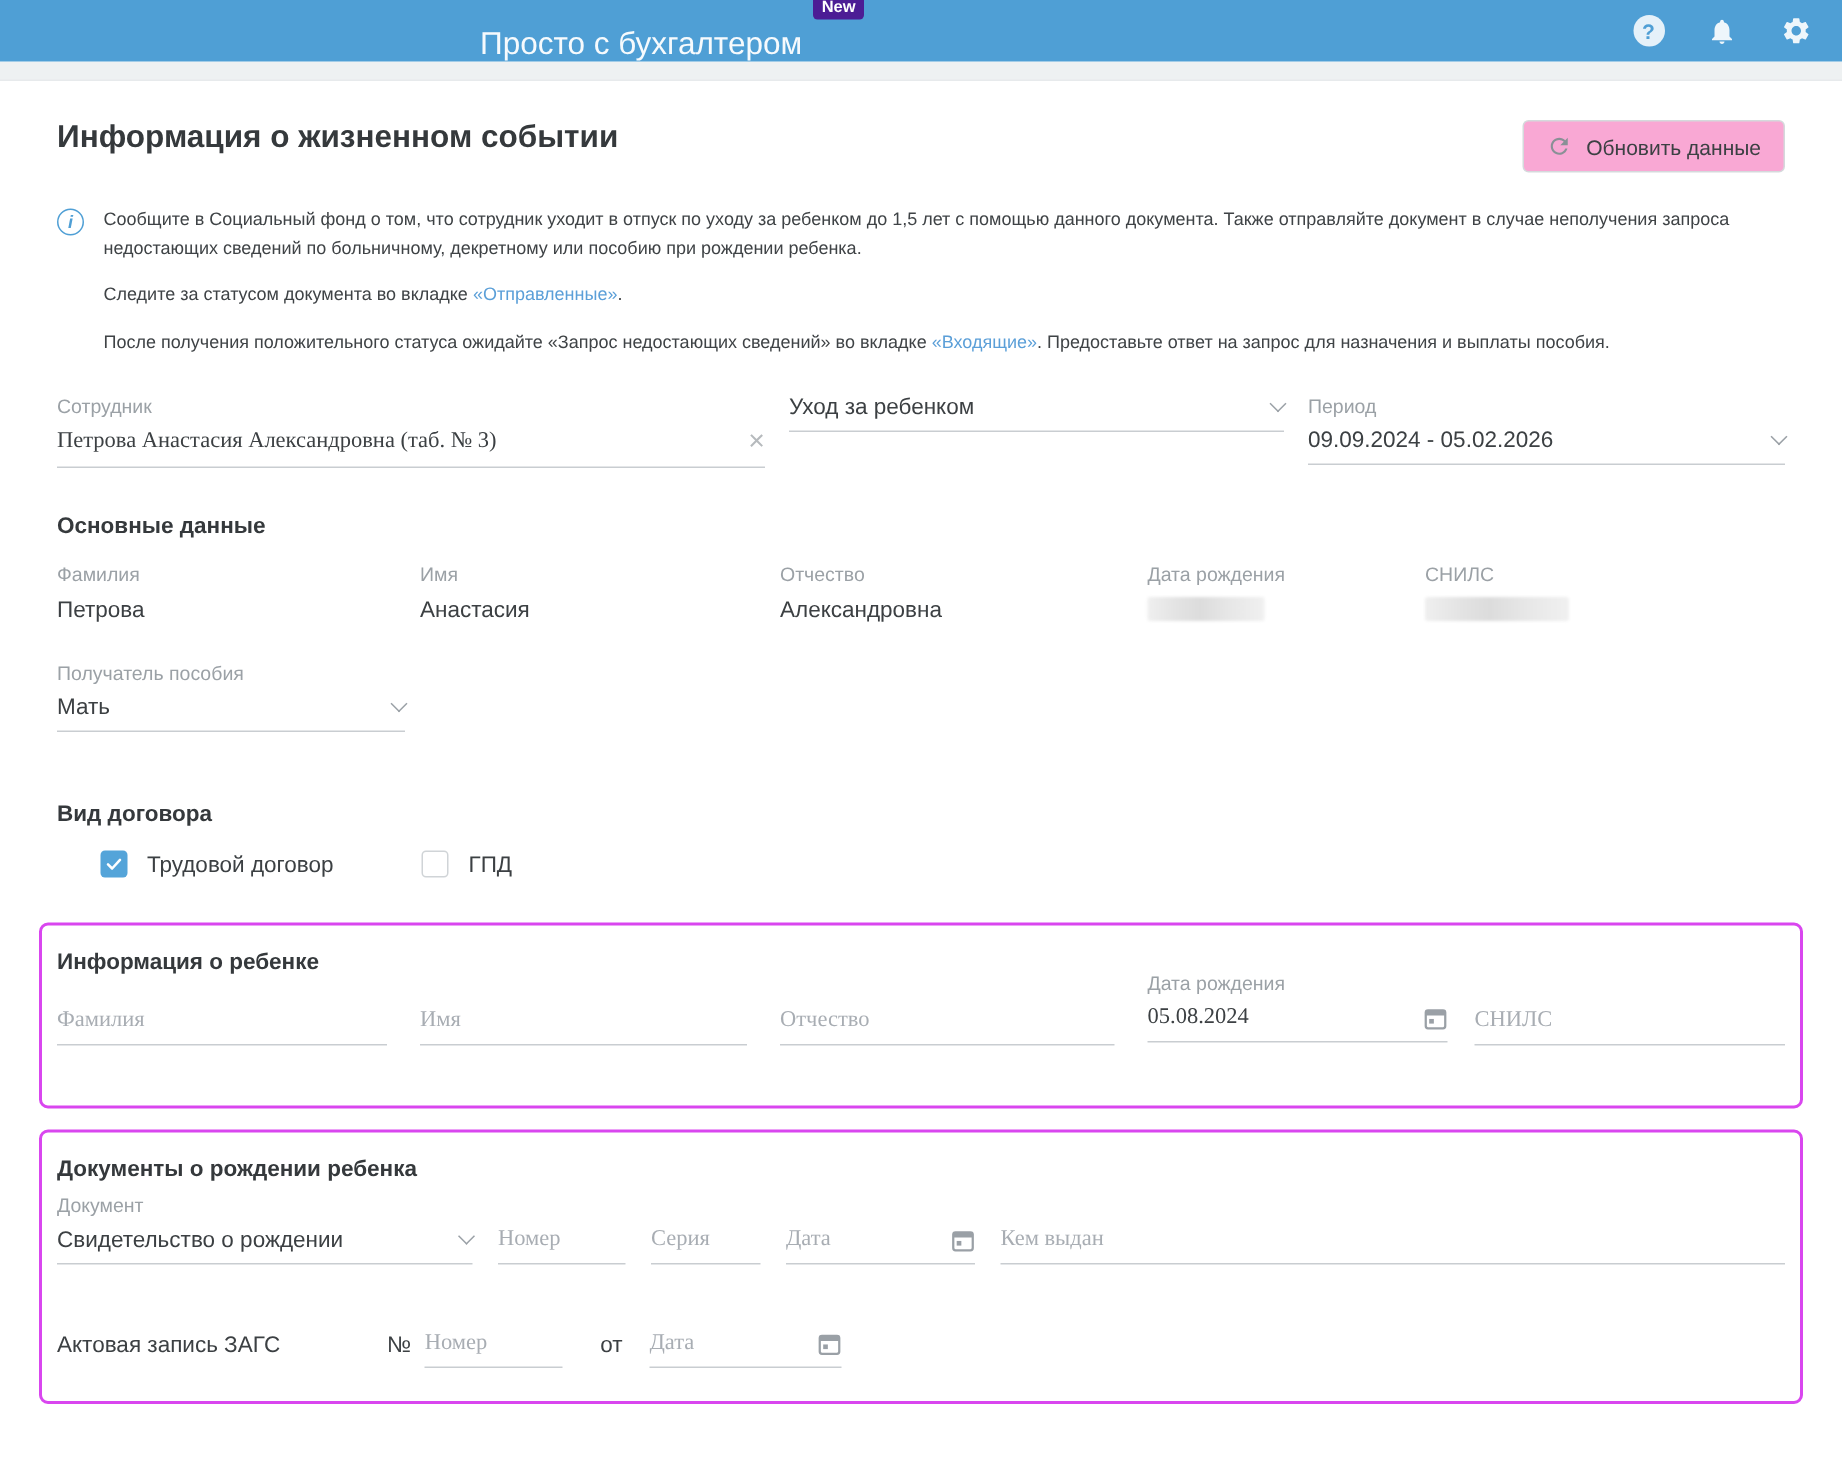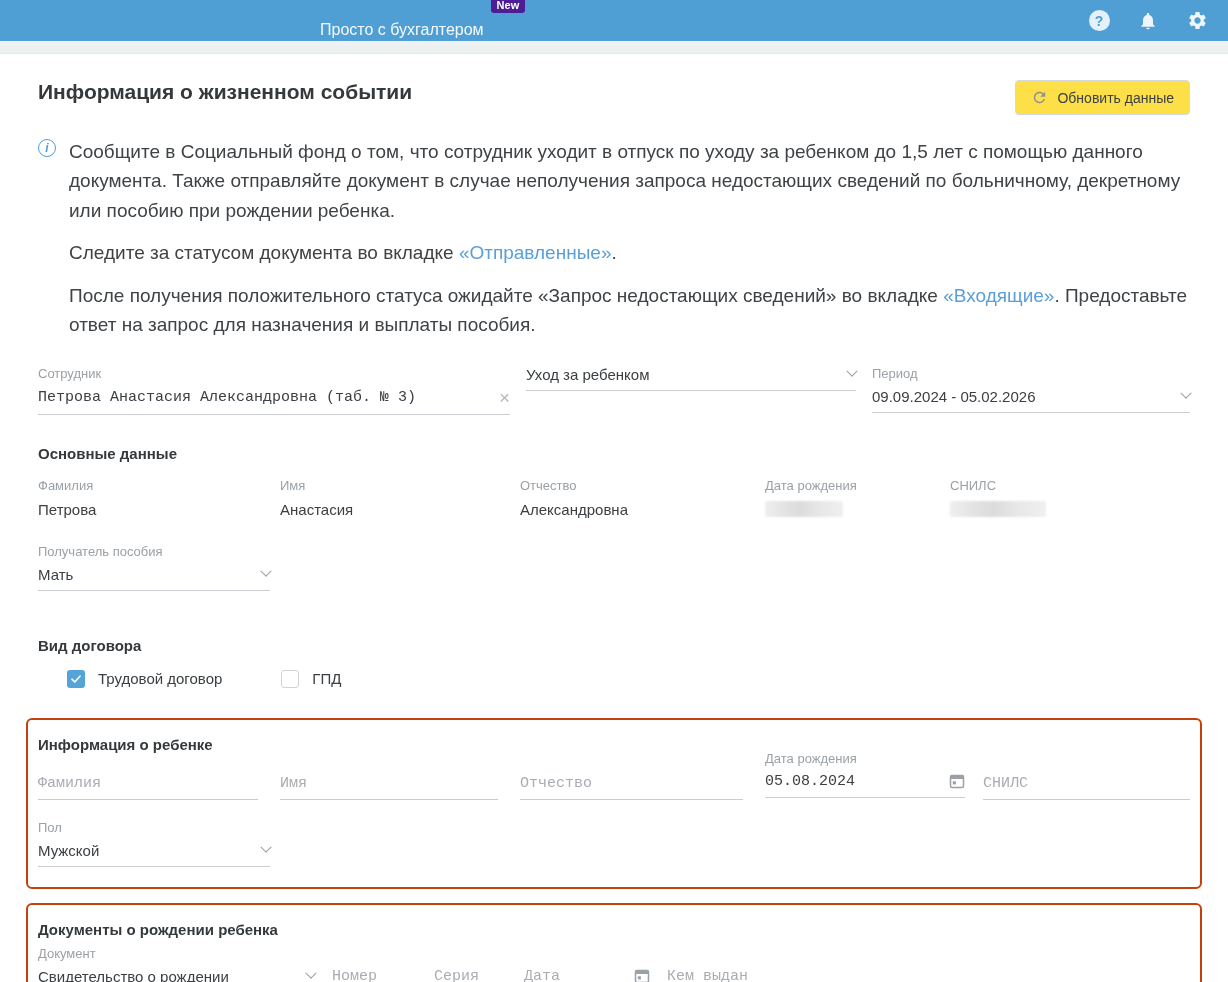--- a/index.html
+++ b/index.html
@@ -1,44 +1,44 @@
 <!DOCTYPE html>
 <html lang="ru"><head>
 <meta charset="utf-8">
 <style>
   * { margin:0; padding:0; box-sizing:border-box; }
   html,body { width:1228px; background:#fff; font-family:"Liberation Sans", sans-serif; color:#3c4043; }
 
   
   .topbar { height:41px; background:#4f9fd5; display:flex; align-items:center; position:relative; }
   .topbar-title-wrap { display:flex; align-items:flex-start; margin-left:320px; }
-  .topbar-title { color:rgba(255,255,255,.95); font-size:16px; line-height:41px;margin-top:17px; }
+  .topbar-title { color:rgba(255,255,255,.95); font-size:21px; line-height:41px;margin-top:17px; }
   .badge-new { background:#4c1d95; color:#fff; font-size:11px; font-weight:700; padding:2px 6px; border-radius:3px; margin-left:7px; margin-top:5px; }
   .topbar-icons { margin-left:auto; display:flex; align-items:center; gap:27px; padding-right:20px; }
   .icon-btn { width:22px; height:22px; display:flex; align-items:center; justify-content:center; cursor:pointer; }
   .help-circle { width:21px; height:21px; border-radius:50%; background:rgba(255,255,255,.85); color:#4f9fd5; font-weight:700; font-size:14px; display:flex; align-items:center; justify-content:center; }
 
   .header-gap { height:13px; background:#eef1f2; border-bottom:1px solid #e7eaec; }
 
   
   .content { padding:26px 38px 0; }
   .title-row { display:flex; align-items:flex-start; justify-content:space-between; margin-bottom:22px; }
   .page-title { font-size:21px; font-weight:700; color:#35393c; }
-  .btn-refresh { display:flex; align-items:center; gap:9px; background:#fde047; border:1px solid #d5d9dc; border-radius:4px; padding:8px 15px; font-size:14px; color:#3c4043; cursor:pointer; font-family:inherit; }
+  .btn-refresh { display:flex; align-items:center; gap:9px; background:#f9a8d4; border:1px solid #d5d9dc; border-radius:4px; padding:8px 15px; font-size:14px; color:#3c4043; cursor:pointer; font-family:inherit; }
 
   .info-block { display:flex; gap:13px; margin-bottom:26px; }
   .info-icon { flex:0 0 18px; height:18px; margin-top:2px; border:1.5px solid #4f9fd5; border-radius:50%; color:#4f9fd5; font-size:12px; font-weight:700; display:flex; align-items:center; justify-content:center; font-style:italic; }
-  .info-text p { font-size:19px; line-height:1.55; color:#3f4346; margin-bottom:13px; }
+  .info-text p { font-size:12px; line-height:1.55; color:#3f4346; margin-bottom:13px; }
   .info-text p:last-child { margin-bottom:0; }
   .link { color:#5b9fd8; cursor:pointer; text-decoration:none; }
 
   
   .field-label { display:block; font-size:13px; color:#9ba1a6; margin-bottom:7px; }
   .control { display:flex; align-items:center; border-bottom:1px solid #c9cdd1; padding-bottom:7px; min-height:22px; }
-  .control input { border:none; outline:none; font-size:15px; color:#3c4043; width:100%; font-family:Liberation Mono, monospace; background:transparent; }
+  .control input { border:none; outline:none; font-size:15px; color:#3c4043; width:100%; font-family:Liberation Serif, serif; background:transparent; }
   .control input::placeholder { color:#a8adb3; }
   .value-text { font-size:15px; color:#3c4043; white-space:nowrap; }
   .chevron { width:8px; height:8px; border-right:1.6px solid #9aa0a6; border-bottom:1.6px solid #9aa0a6; transform:rotate(45deg) translate(-2px,-2px); margin-left:auto; flex:0 0 auto; cursor:pointer; }
   .clear-x { margin-left:auto; color:#b6babd; font-size:19px; line-height:1; cursor:pointer; }
   .cal { flex:0 0 auto; margin-left:auto; cursor:pointer; display:flex; }
 
   .row-top { display:flex; gap:16px; margin-bottom:30px; }
   .col-employee { flex:0 0 472px; }
   .col-benefit  { flex:0 0 330px; }
   .col-period   { flex:1; }
@@ -56,21 +56,21 @@
 
   .recipient { width:232px; margin-bottom:46px; }
 
   .contract-row { display:flex; align-items:center; gap:30px; margin-bottom:30px; }
   .check-item { display:flex; align-items:center; gap:13px; cursor:pointer;margin-left:29px; }
   .checkbox { width:18px; height:18px; border-radius:3px; flex:0 0 auto; }
   .checkbox.checked { background:#54a4d9; display:flex; align-items:center; justify-content:center; }
   .checkbox.unchecked { background:#fff; border:1px solid #d0d4d7; }
   .check-label { font-size:15px; color:#3c4043; }
 
-  .outlined { border:2px solid #c2410c; border-radius:6px; margin:0 -12px; padding:16px 10px 20px; }
+  .outlined { border:2px solid #d946ef; border-radius:6px; margin:0 -12px; padding:16px 10px 20px; }
   .outlined + .outlined { margin-top:14px; }
   .outlined .section-title { margin-bottom:22px; }
 
   .row-child { display:flex; margin-bottom:20px; }
   .k1 { flex:0 0 242px; } .k2 { flex:0 0 240px; } .k3 { flex:0 0 245px; } .k4 { flex:0 0 200px; margin-right:18px; } .k5 { flex:1; }
   .pad-r { padding-right:22px; }
   .gender { width:232px; }
 
   .row-docs { display:flex; gap:17px; align-items:flex-end; margin-bottom:26px; }
   .d-doc { flex:0 0 277px; } .d-num { flex:0 0 85px; } .d-ser { flex:0 0 73px; } .d-date { flex:0 0 126px; } .d-issued { flex:1; }
@@ -235,27 +235,20 @@
               </svg>
           </span>
         </div>
       </div>
       <div class="k5">
         <div class="control">
           <input type="text" placeholder="СНИЛС" style="">
         </div>
       </div>
     </div>
-    <div class="gender">
-      <label class="field-label">Пол</label>
-      <div class="control">
-        <span class="value-text">Мужской</span>
-        <span class="chevron"></span>
-      </div>
-    </div>
   </section>
 
   <section class="outlined">
     <h2 class="section-title" style="margin-bottom:8px;">Документы о рождении ребенка</h2>
     <div class="row-docs">
       <div class="d-doc">
         <label class="field-label">Документ</label>
         <div class="control">
           <span class="value-text">Свидетельство о рождении</span>
           <span class="chevron"></span>

